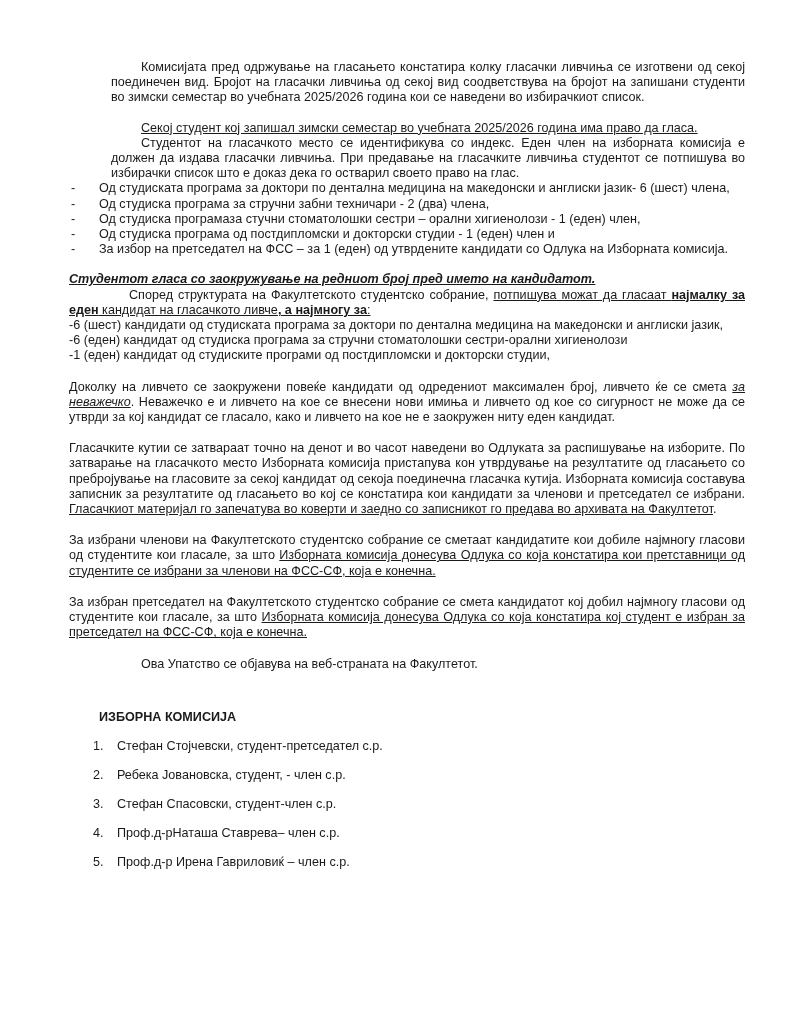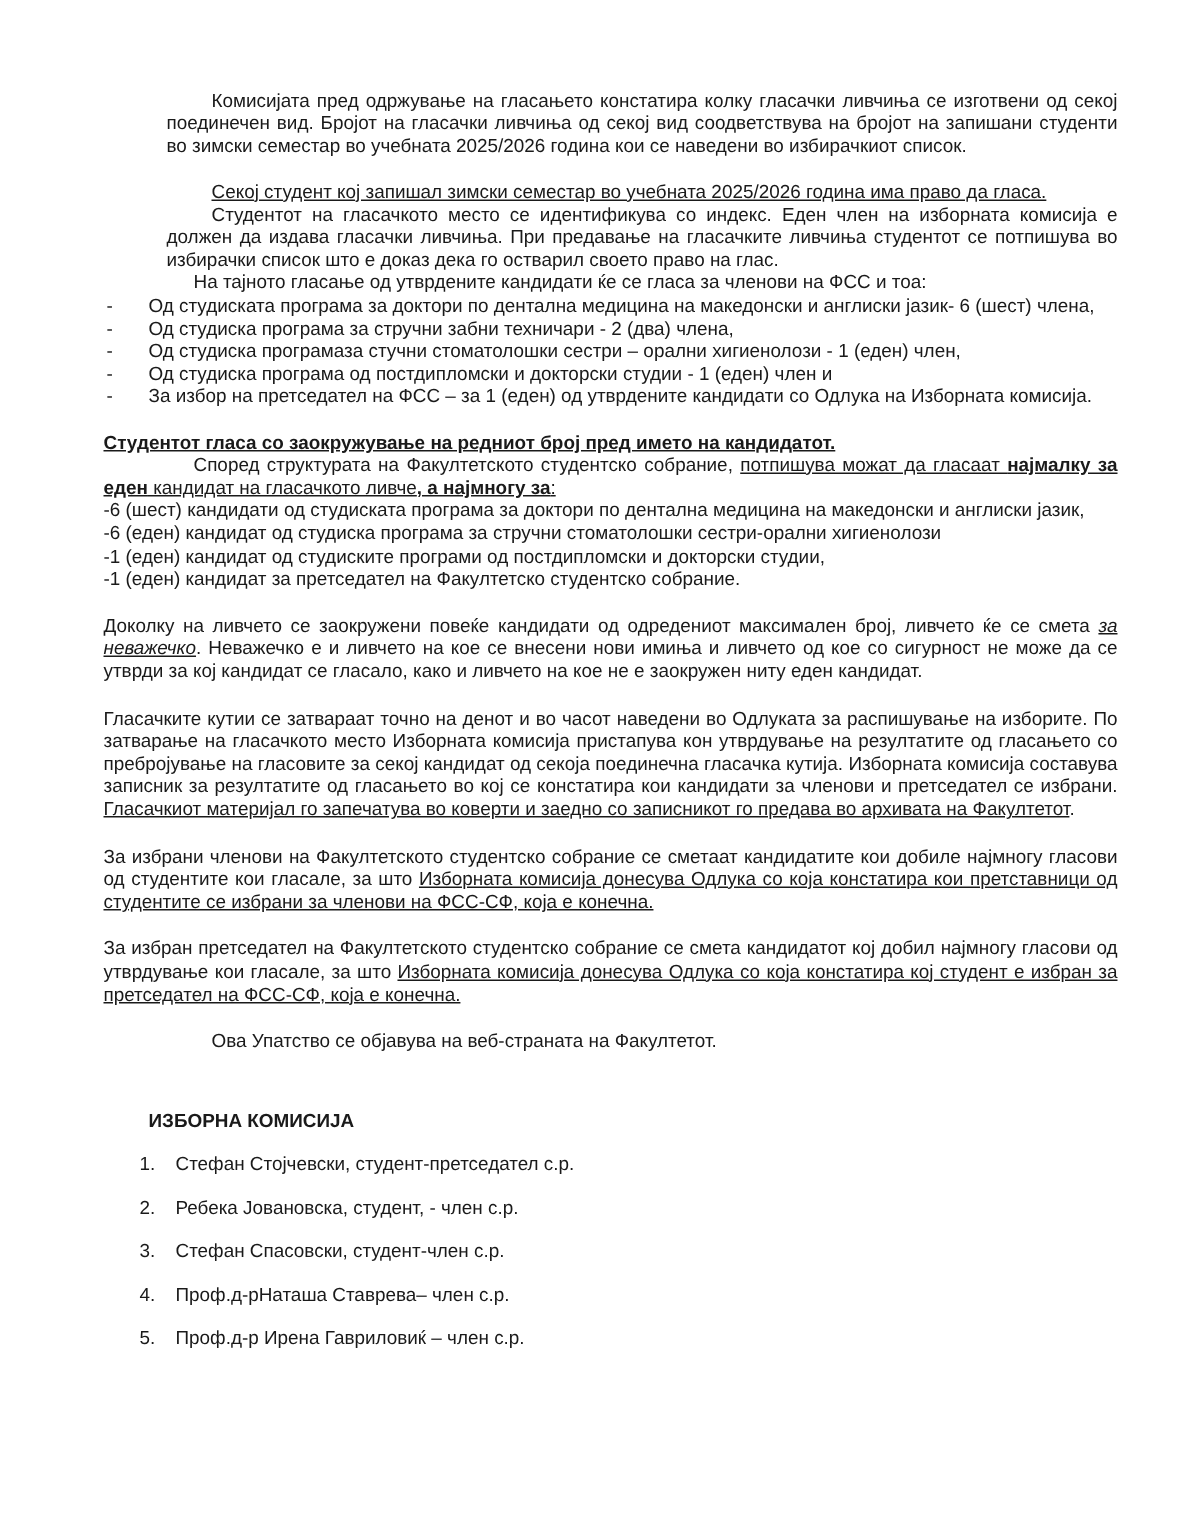--- a/index.html
+++ b/index.html
@@ -5,21 +5,21 @@
   html, body { margin: 0; padding: 0; background: #ffffff; }
   body { width: 791px; height: 1024px; position: relative; overflow: hidden;
          font-family: "Liberation Sans", sans-serif; font-size: 12.6px; color: #1a1a1a; }
   .page { position: absolute; left: 69px; top: 60px; width: 676px; }
   p { margin: 0; line-height: 15.2px; text-align: justify; }
   .ind { text-indent: 30px; margin-left: 42px; }
   .ind2 { text-indent: 60px; }
   .gap { height: 15px; }
   .gap2 { height: 16px; }
   u, .u { text-decoration: underline; }
-  .bi { font-weight: bold; text-decoration: underline; }
+  .bi { font-weight: bold; font-style: italic; text-decoration: underline; }
   .bu { font-weight: bold; text-decoration: underline; }
   .iu { font-style: italic; text-decoration: underline; }
   ul.dash { list-style: none; margin: 0; padding: 0; }
   ul.dash li { position: relative; padding-left: 30px; line-height: 15.2px; text-align: justify; }
   ul.dash li .mark { position: absolute; left: 2px; top: 0; }
   .plain-line { text-align: left; line-height: 15.2px; }
   .commission-title { font-weight: bold; margin-left: 30px; margin-top: 0; line-height: 16px; }
   ol.members { list-style: none; margin: 0; padding: 0; margin-left: 24px; }
   ol.members li { line-height: 15px; margin-top: 14px; display: flex; }
   ol.members li .num { width: 24px; }
@@ -29,54 +29,52 @@
 
 <div class="page">
 
   <p class="ind">Комисијата пред одржување на гласањето констатира колку гласачки ливчиња се изготвени од секој поединечен вид. Бројот на гласачки ливчиња од секој вид соодветствува на бројот на запишани студенти во зимски семестар во учебната 2025/2026 година кои се наведени во избирачкиот список.</p>
   <div class="gap"></div>
 
   <p class="ind">
     <u>Секој студент кој запишал зимски семестар во учебната 2025/2026 година има право да гласа.</u>
   </p>
   <p class="ind">Студентот на гласачкото место се идентификува со индекс. Еден член на изборната комисија е должен да издава гласачки ливчиња. При предавање на гласачките ливчиња студентот се потпишува во избирачки список што е доказ дека го остварил своето право на глас.</p>
-  <p class="ind2">На тајното гласање од утврдените кандидати ќе се гласа за членови на ФСС и тоа:</p>
 
   <ul class="dash">
     <li><span class="mark">-</span><span>Од студиската програма за доктори по дентална медицина  на македонски и англиски јазик- 6 (шест) члена,</span></li>
     <li><span class="mark">-</span><span>Од студиска програма за стручни забни техничари - 2 (два) члена,</span></li>
     <li><span class="mark">-</span><span>Од студиска програмаза стучни стоматолошки сестри – орални хигиенолози - 1 (еден) член,</span></li>
     <li><span class="mark">-</span><span>Од студиска програма од постдипломски и докторски студии - 1 (еден) член и</span></li>
     <li><span class="mark">-</span><span>За избор на претседател на ФСС – за 1 (еден)  од утврдените кандидати со Одлука на Изборната комисија.</span></li>
   </ul>
   <div class="gap"></div>
 
   <p>
     <span class="bi">Студентот гласа со заокружување на редниот број пред името на кандидатот.</span>
   </p>
   <p class="ind2"><span>Според структурата на Факултетското студентско собрание, </span><u>потпишува можат да гласаат </u><span class="bu">најмалку за еден</span><u> кандидат на гласачкото ливче</u><span class="bu">, а најмногу за</span><u>:</u></p>
 
   <div>
     <p class="plain-line">-6 (шест) кандидати од студиската програма за доктори по дентална медицина на македонски и англиски јазик,</p>
     <p class="plain-line">-6 (еден) кандидат од студиска програма за стручни стоматолошки сестри-орални хигиенолози</p>
     <p class="plain-line">-1 (еден) кандидат од студиските програми од постдипломски и докторски студии,</p>
-    <p class="plain-line">-1 (еден) кандидат за претседател на Факултетско студентско собрание.</p>
   </div>
   <div class="gap2"></div>
 
   <p><span>Доколку на ливчето се заокружени повеќе кандидати од одредениот максимален број, ливчето ќе се смета </span><span class="iu">за неважечко</span><span>. Неважечко е и ливчето на кое се внесени нови имиња и ливчето од кое со сигурност не може да се утврди за кој кандидат се гласало, како и ливчето на кое не е заокружен ниту еден кандидат.</span></p>
   <div class="gap2"></div>
 
   <p><span>Гласачките кутии се затвараат точно на денот и во часот наведени во Одлуката за распишување на изборите. По затварање на гласачкото место Изборната комисија пристапува кон утврдување на резултатите од гласањето со пребројување на гласовите за секој кандидат од секоја поединечна гласачка кутија. Изборната комисија составува записник за резултатите од гласањето во кој се констатира кои кандидати за членови и претседател се избрани. </span><u>Гласачкиот материјал го запечатува во коверти и заедно со записникот го предава во архивата на Факултетот</u><span>.</span></p>
   <div class="gap2"></div>
 
   <p><span>За избрани членови на Факултетското студентско собрание се сметаат кандидатите кои добиле најмногу гласови од студентите кои гласале, за што </span><u>Изборната комисија донесува Одлука со која констатира кои претставници од студентите се избрани за членови на ФСС-СФ, која е конечна.</u></p>
   <div class="gap2"></div>
 
-  <p><span>За избран претседател на Факултетското студентско собрание се смета кандидатот кој добил најмногу гласови од утврдување кои гласале, за што </span><u>Изборната комисија донесува Одлука со која констатира кој студент е избран за претседател на ФСС-СФ, која е конечна.</u></p>
+  <p><span>За избран претседател на Факултетското студентско собрание се смета кандидатот кој добил најмногу гласови од студентите кои гласале, за што </span><u>Изборната комисија донесува Одлука со која констатира кој студент е избран за претседател на ФСС-СФ, која е конечна.</u></p>
   <div class="gap2"></div>
 
   <p class="ind">Ова Упатство се објавува на веб-страната на Факултетот.</p>
 
   <div style="height:37px"></div>
 
   <div class="commission-title">ИЗБОРНА КОМИСИЈА</div>
   <ol class="members">
     <li>
         <span class="num">1.</span>

